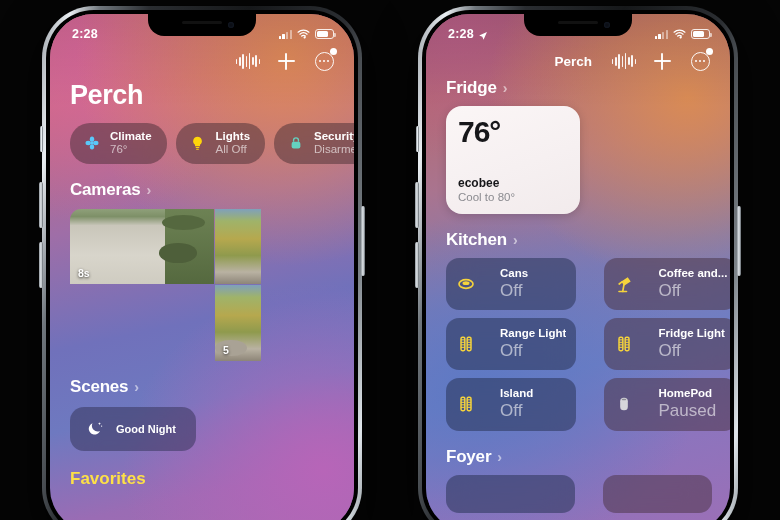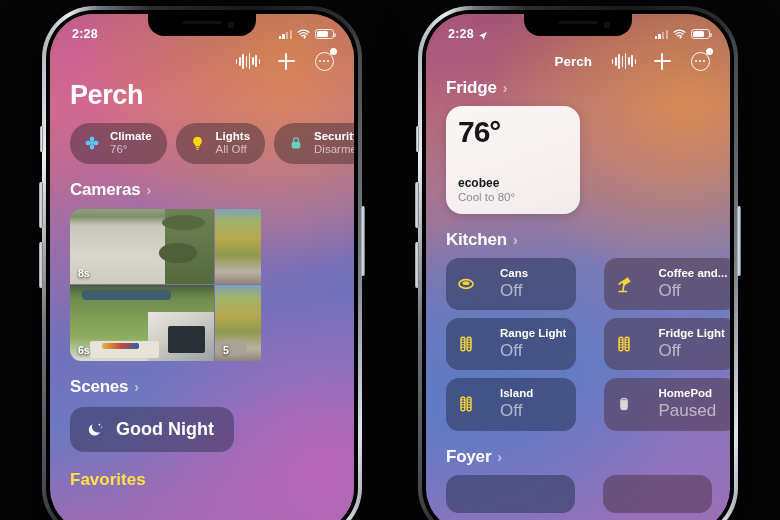--- a/index.html
+++ b/index.html
@@ -160,21 +160,21 @@
   .a-field{ background:linear-gradient(180deg,#7fa0bb 0%,#9fb36a 16%,#b6a84e 40%,#8f9a4d 62%,#b9b2a2 84%,#8d8578 100%); }
   .a-field .rock{ position:absolute; left:0; bottom:6%; width:70%; height:22%;
       border-radius:50%; background:#a9a295; }
 
   
   .scenes{ display:flex; gap:10px; padding:10px 0 0 20px; }
   .scene{ display:flex; align-items:center; gap:11px; flex:none;
     background:rgba(46,44,78,.48); border-radius:14px; padding:12px 20px 12px 15px;
     backdrop-filter:blur(14px); }
   .scene.warm{ background:rgba(72,45,72,.46); }
-  .scene .slabel{ font-size:18px; font-weight:600; color:#fff; }
+  .scene .slabel{ font-size:11px; font-weight:600; color:#fff; }
 
   .favorites{ font-size:17px; font-weight:700; color:#fde047; padding:18px 0 0 20px; }
 
   
   .r-content{ position:absolute; top:58px; left:0; right:0; bottom:0; overflow:hidden; }
   .thermo{ width:134px; height:108px; margin:8px 0 0 20px; border-radius:16px;
     background:linear-gradient(160deg,#fbf6f6 0%,#f6f0f1 55%,#f2ebec 100%);
     padding:11px 12px; display:flex; flex-direction:column; justify-content:space-between;
     box-shadow:0 2px 10px rgba(0,0,0,.16); }
   .thermo .temp{ font-size:30px; font-weight:700; color:#17171a; letter-spacing:-1px; line-height:1; }
@@ -324,30 +324,20 @@
         <div class="cams">
           <div class="cam-col">
             <div class="cam-sm">
               <div class="art a-drive">
                 <div class="grass"></div>
                   <div class="bush2"></div>
                   <div class="bush"></div>
               </div>
               <span class="tstamp">8s</span>
             </div>
-            <div class="cam-sm">
-              <div class="art a-yard">
-                <div class="pool"></div>
-                  <div class="house"></div>
-                  <div class="win"></div>
-                <div class="patio"></div>
-                  <div class="cush"></div>
-              </div>
-              <span class="tstamp">6s</span>
-            </div>
           </div>
           <div class="cam-edge">
             <div class="cam-sm">
               <div class="art a-field"></div>
             </div>
             <div class="cam-sm">
               <div class="art a-field">
                   <div class="rock"></div>
                 </div>
               <span class="tstamp">5</span>

